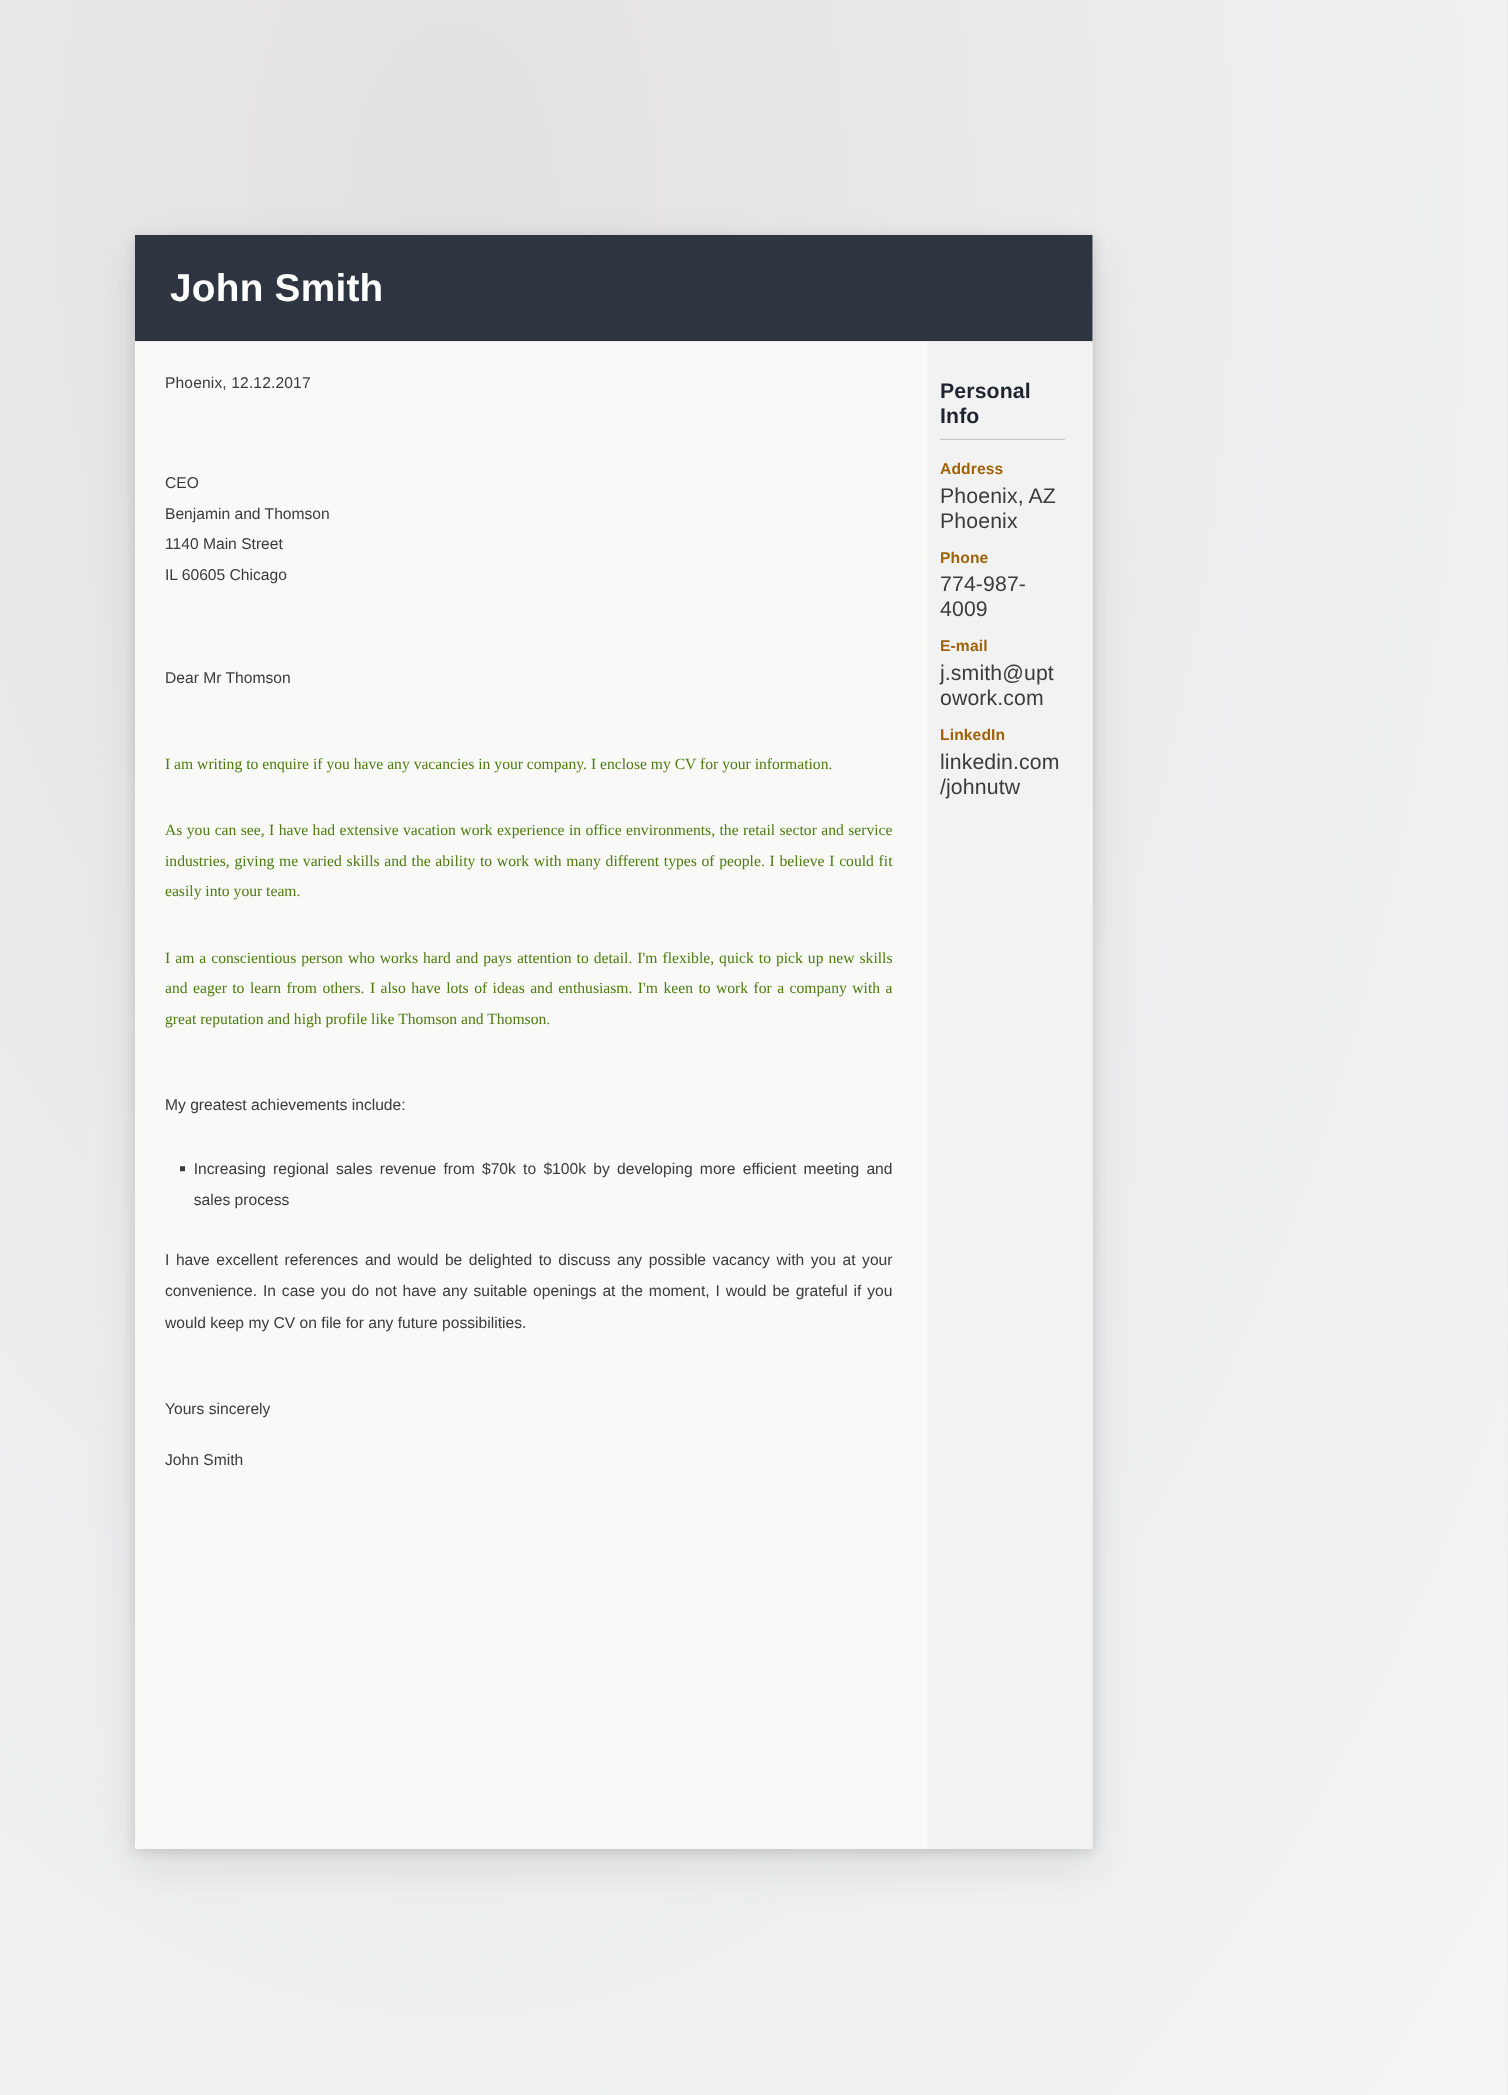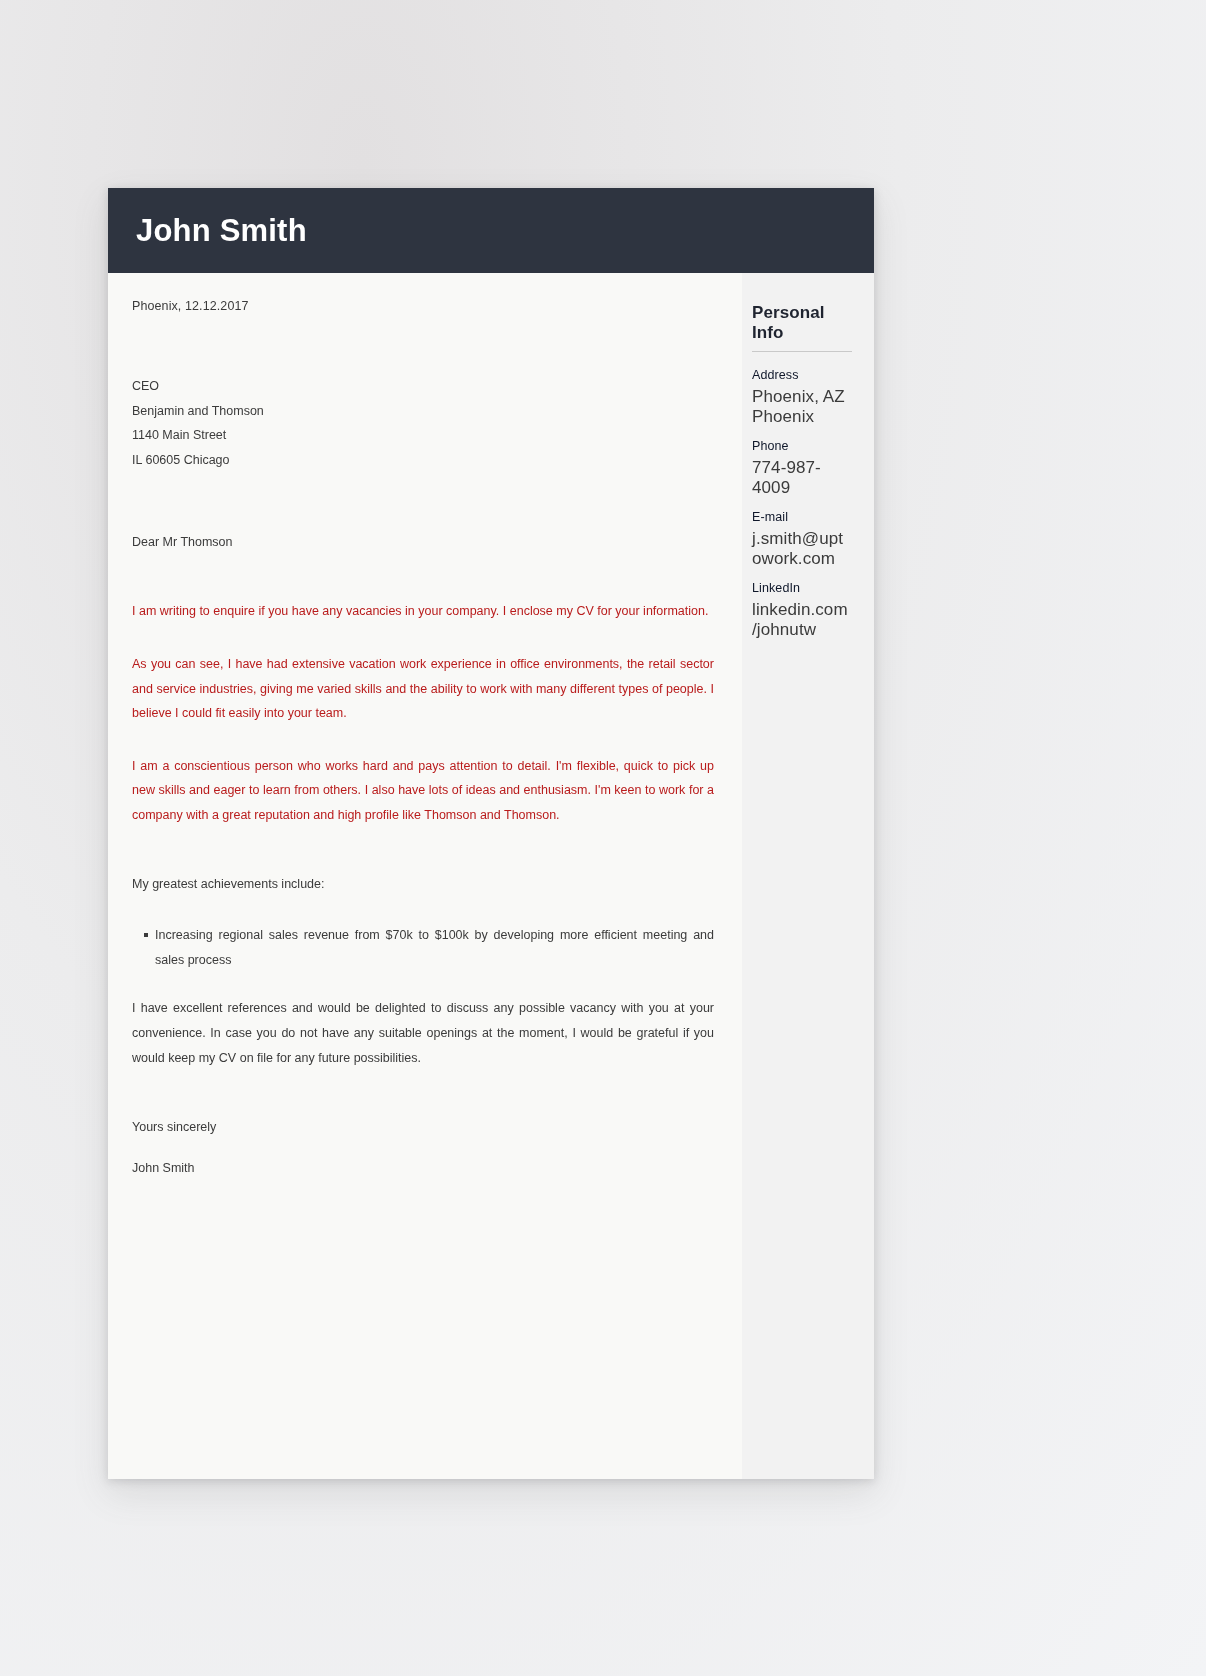--- a/index.html
+++ b/index.html
@@ -94,24 +94,25 @@
 
   .salutation {
     margin-top: 63px;
     font-size: 12.5px;
     color: #3b3b3b;
   }
 
   .para {
     margin-top: 50px;
     font-size: 12.5px;
-    color: #b91c1c;
+    color: #4d7c0f;
     line-height: 24.6px;
     text-align: justify;
     text-justify: inter-word;
+    font-family: Liberation Serif, serif;
   }
   .para.tight { margin-top: 28px; }
 
   .achieve-intro {
     margin-top: 44px;
     font-size: 12.5px;
     color: #3b3b3b;
     line-height: 24.6px;
   }
 
@@ -175,22 +176,22 @@
     margin: 0 0 8px 0;
   }
   .sidebar-rule {
     height: 1px;
     background: #c9c9c9;
     margin: 0 0 16px 0;
   }
   .info-group { margin-bottom: 12px; }
   .info-label {
     font-size: 12.5px;
-    font-weight: normal;
-    color: #0f172a;
+    font-weight: bold;
+    color: #a16207;
     margin-bottom: 5px;
     letter-spacing: 0.1px;
   }
   .info-value {
     font-size: 17px;
     color: #3b3b3b;
     line-height: 20px;
     letter-spacing: 0.1px;
     word-break: break-word;
   }

